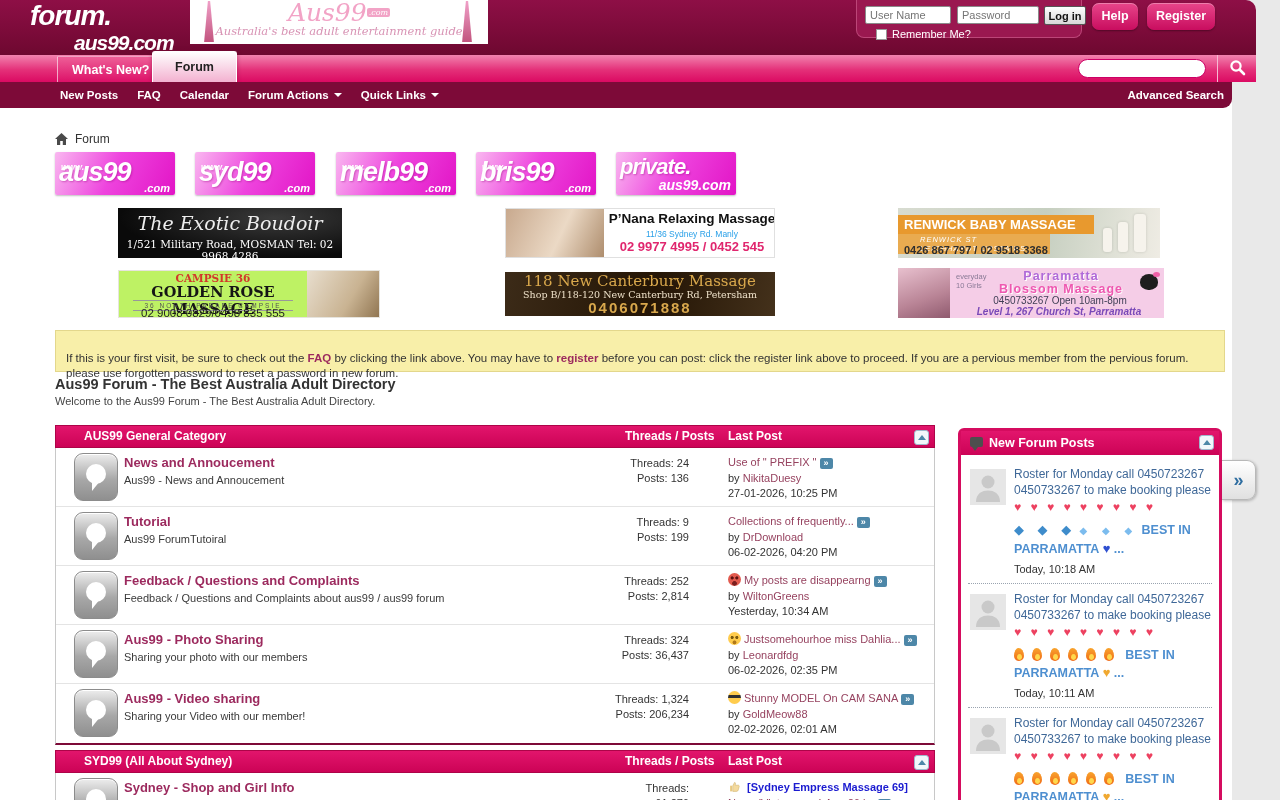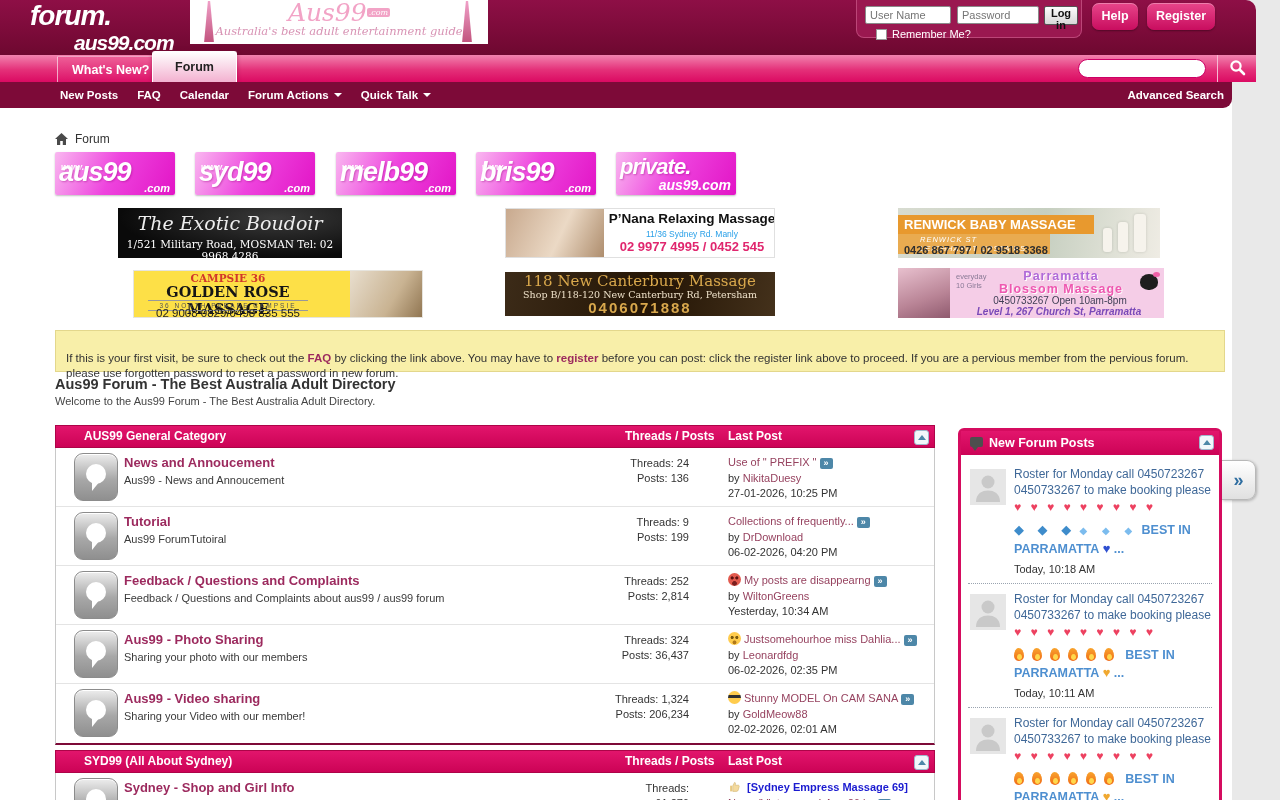--- a/index.html
+++ b/index.html
@@ -18,21 +18,21 @@
   .tb-com { font-size:8px; color:#fff; background:#F2A3C6; border-radius:2px; padding:0 2px; vertical-align:6px; }
   .tb-sub { font-family:"DejaVu Serif", serif; font-style:italic; color:#D893B4; font-size:11.5px; line-height:12px; }
   .dancer { position:absolute; top:1px; width:14px; height:41px;
             background:linear-gradient(180deg,#F0A0C8,#C2547E); clip-path:polygon(42% 0,58% 0,85% 100%,15% 100%); }
   .dancer.dl { left:12px; } .dancer.dr { right:14px; }
   .login-panel { position:absolute; left:856px; top:0; width:226px; height:38px;
                  background:#9A1850; border:1px solid #BC4678; border-top:none; border-radius:0 0 8px 8px; }
   .login-input { position:absolute; top:6px; height:18px; font-size:11px; padding:0 4px; border:1px solid #8A8A8A; border-radius:2px; color:#333; font-family:"Liberation Sans",sans-serif; }
   .inp-user { left:8px;  width:86px; }
   .inp-pass { left:100px; width:82px; }
-  .btn-login { position:absolute; left:187px; top:6px; width:34px; height:19px; font-size:11px; font-weight:bold;
+  .btn-login { position:absolute; left:187px; top:6px; width:42px; height:19px; font-size:11px; font-weight:bold;
                background:linear-gradient(180deg,#FDFDFD,#D8D8D8); border:1px solid #555; border-radius:2px; color:#111; padding:0; }
   .remember { position:absolute; left:876px; top:28px; color:#fff; font-size:11px; display:flex; align-items:center; gap:5px; }
   .chk { width:11px; height:11px; background:#fff; border:1px solid #999; display:inline-block; }
   .pill-btn { position:absolute; top:3px; height:27px; border-radius:7px; color:#fff; font-weight:bold; font-size:12.5px;
               text-align:center; line-height:27px; background:linear-gradient(180deg,#E8468A,#C90D5F);
               box-shadow:0 1px 2px rgba(0,0,0,.35), inset 0 1px 0 rgba(255,255,255,.3); }
   .btn-help { left:1092px; width:46px; }
   .btn-reg  { left:1147px; width:68px; }
 
   
@@ -76,21 +76,21 @@
   .ad-pnana { left:505px; top:100px; width:270px; height:50px; background:#fff; border:1px solid #E0E0E0; }
   .ad-pnana .photo { position:absolute; left:0; top:0; width:98px; height:50px; background:linear-gradient(115deg,#C8A98E,#EBD9C5 55%,#AD8C6C); }
   .ad-pnana .t { position:absolute; left:102px; top:2px; width:168px; text-align:center; color:#111; font-weight:bold; font-size:13.5px; }
   .ad-pnana .a { position:absolute; left:102px; top:20px; width:168px; text-align:center; color:#2AA0E8; font-size:8.5px; }
   .ad-pnana .p { position:absolute; left:102px; top:30px; width:168px; text-align:center; color:#E0266E; font-weight:bold; font-size:13px; }
   .ad-renwick { left:898px; top:100px; width:262px; height:50px; background:linear-gradient(100deg,#D8DCD1,#C6CFC0 55%,#EFECE4); }
   .candle { position:absolute; background:#F6F3EC; border-radius:3px; box-shadow:0 0 3px rgba(0,0,0,.15); }
   .ad-renwick .band { position:absolute; left:0; top:7px; width:196px; background:#E8992E; color:#fff; font-weight:bold; font-size:13px; line-height:17px; padding:1px 6px; }
   .ad-renwick .sub { position:absolute; left:0; top:26px; width:152px; background:#E9AB50; color:#fff; font-size:7.5px; letter-spacing:1px; padding:1px 22px;font-style:italic; }
   .ad-renwick .p { position:absolute; left:6px; bottom:2px; color:#2E2E2E; font-weight:bold; font-size:11px; }
-  .ad-golden { left:133px; top:162px; width:290px; height:48px; background:#fde047; border:1px solid #E6E4DE; text-align:left; }
+  .ad-golden { left:118px; top:162px; width:262px; height:48px; background:#bef264; border:1px solid #E6E4DE; text-align:left; }
   .ad-golden .photo { position:absolute; right:0; top:0; width:72px; height:48px; background:linear-gradient(120deg,#E8DECE,#C9B392 60%,#8F7450); }
   .ad-golden .tag { position:absolute; left:0; top:1px; width:188px; text-align:center; color:#D2372A; font-family:"DejaVu Serif",serif; font-weight:bold; font-size:10.5px; }
   .ad-golden .t { position:absolute; left:0; top:12px; width:188px; text-align:center; color:#151515; font-family:"DejaVu Serif",serif; font-weight:bold; font-size:14.5px; }
   .ad-golden .sub { position:absolute; left:14px; top:29px; width:160px; text-align:center; color:#555; font-size:6.5px; letter-spacing:2px; border-top:1px solid #999; border-bottom:1px solid #999; padding:1px 0; }
   .ad-golden .p { position:absolute; left:0; top:36px; width:188px; text-align:center; color:#222; font-size:11.5px; }
   .ad-canterbury { left:505px; top:164px; width:270px; height:44px; background:linear-gradient(100deg,#3C2B18,#241505 55%,#44311B); text-align:center; }
   .ad-canterbury .t { font-family:"DejaVu Serif",serif; color:#D9A84C; font-size:15px; line-height:16px; margin-top:1px; }
   .ad-canterbury .sub { color:#EDE0C8; font-size:9.5px; font-family:"DejaVu Serif",serif; line-height:11px; }
   .ad-canterbury .p { color:#D9A84C; font-weight:bold; font-size:15px; letter-spacing:2px; line-height:15px; }
   .ad-blossom { left:898px; top:160px; width:266px; height:50px; background:#F5CDE7; }
@@ -218,21 +218,21 @@
   <div class="subnav">
     <div class="subnav-items">
       <a href="#">New Posts</a>
       <a href="#">FAQ</a>
       <a href="#">Calendar</a>
       <a href="#">
           <span>Forum Actions</span>
           <span class="caret"></span>
         </a>
       <a href="#">
-          <span>Quick Talk</span>
+          <span>Quick Links</span>
           <span class="caret"></span>
         </a>
     </div>
     <span class="adv-search">Advanced Search</span>
   </div>
 
   <div class="content">
 
     <div class="crumb">
       <svg width="13" height="12" viewBox="0 0 13 12">

